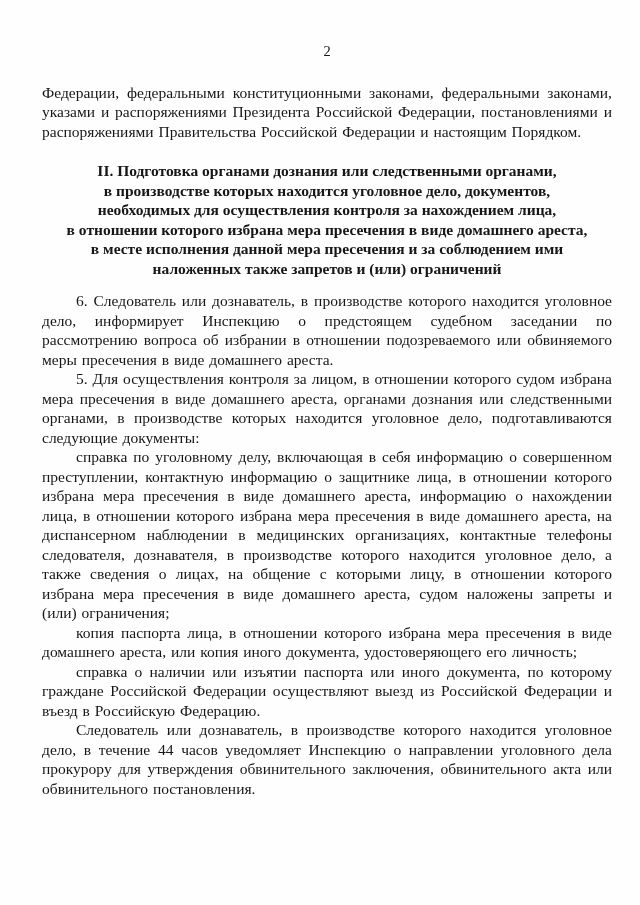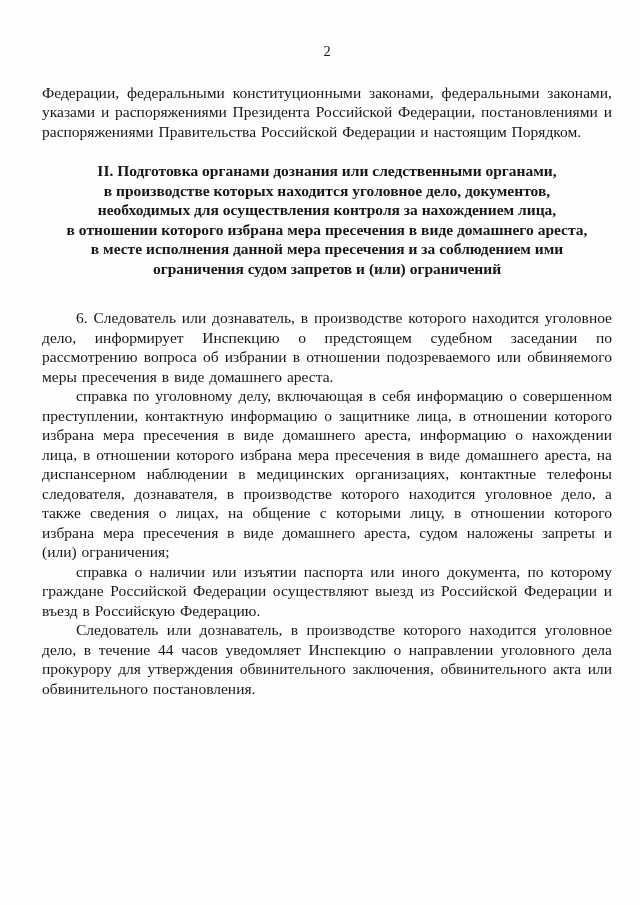--- a/index.html
+++ b/index.html
@@ -34,47 +34,49 @@
     text-indent: 34px;
     word-spacing: 1px;
   }
   .para.no-indent {
     text-indent: 0;
   }
   .heading {
     font-weight: bold;
     text-align: center;
     margin-top: 20px;
-    margin-bottom: 30px;
+    margin-bottom: 13px;
   }
   .heading-line {
     white-space: normal;
   }
 </style>
 </head>
 <body>
 
 <div class="page">
 
   <div class="page-number">2</div>
 
   <p class="para no-indent">Федерации, федеральными конституционными законами, федеральными законами, указами и распоряжениями Президента Российской Федерации, постановлениями и распоряжениями Правительства Российской Федерации и настоящим Порядком.</p>
 
   <div class="heading">
     <div class="heading-line">II. Подготовка органами дознания или следственными органами,</div>
     <div class="heading-line">в производстве которых находится уголовное дело, документов,</div>
     <div class="heading-line">необходимых для осуществления контроля за нахождением лица,</div>
     <div class="heading-line">в отношении которого избрана мера пресечения в виде домашнего ареста,</div>
     <div class="heading-line">в месте исполнения данной мера пресечения и за соблюдением ими</div>
-    <div class="heading-line">ограничения судом запретов и (или) ограничений</div>
+    <div class="heading-line">наложенных также запретов и (или) ограничений</div>
   </div>
 
   <p class="para">6. Следователь или дознаватель, в производстве которого находится уголовное дело, информирует Инспекцию о предстоящем судебном заседании по рассмотрению вопроса об избрании в отношении подозреваемого или обвиняемого меры пресечения в виде домашнего ареста.</p>
 
+  <p class="para">5. Для осуществления контроля за лицом, в отношении которого судом избрана мера пресечения в виде домашнего ареста, органами дознания или следственными органами, в производстве которых находится уголовное дело, подготавливаются следующие документы:</p>
 
   <p class="para">справка по уголовному делу, включающая в себя информацию о совершенном преступлении, контактную информацию о защитнике лица, в отношении которого избрана мера пресечения в виде домашнего ареста, информацию о нахождении лица, в отношении которого избрана мера пресечения в виде домашнего ареста, на диспансерном наблюдении в медицинских организациях, контактные телефоны следователя, дознавателя, в производстве которого находится уголовное дело, а также сведения о лицах, на общение с которыми лицу, в отношении которого избрана мера пресечения в виде домашнего ареста, судом наложены запреты и (или) ограничения;</p>
 
+  <p class="para">копия паспорта лица, в отношении которого избрана мера пресечения в виде домашнего ареста, или копия иного документа, удостоверяющего его личность;</p>
 
   <p class="para">справка о наличии или изъятии паспорта или иного документа, по которому граждане Российской Федерации осуществляют выезд из Российской Федерации и въезд в Российскую Федерацию.</p>
 
   <p class="para">Следователь или дознаватель, в производстве которого находится уголовное дело, в течение 44 часов уведомляет Инспекцию о направлении уголовного дела прокурору для утверждения обвинительного заключения, обвинительного акта или обвинительного постановления.</p>
 
 </div>
 
 </body></html>

